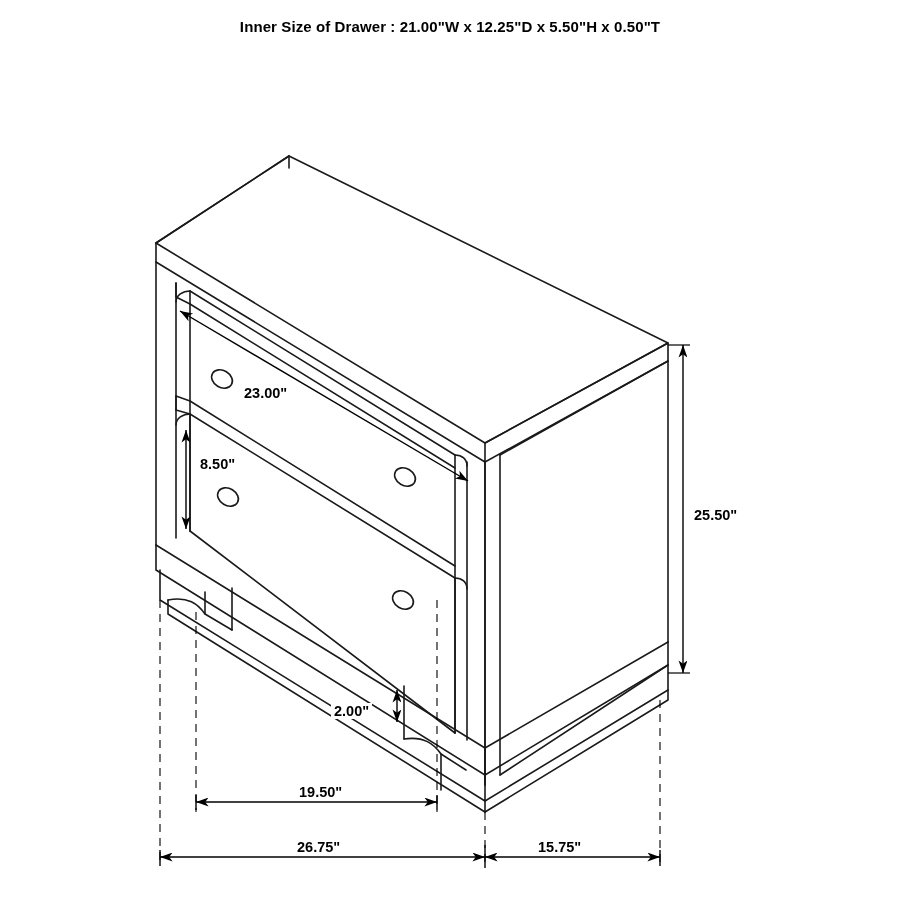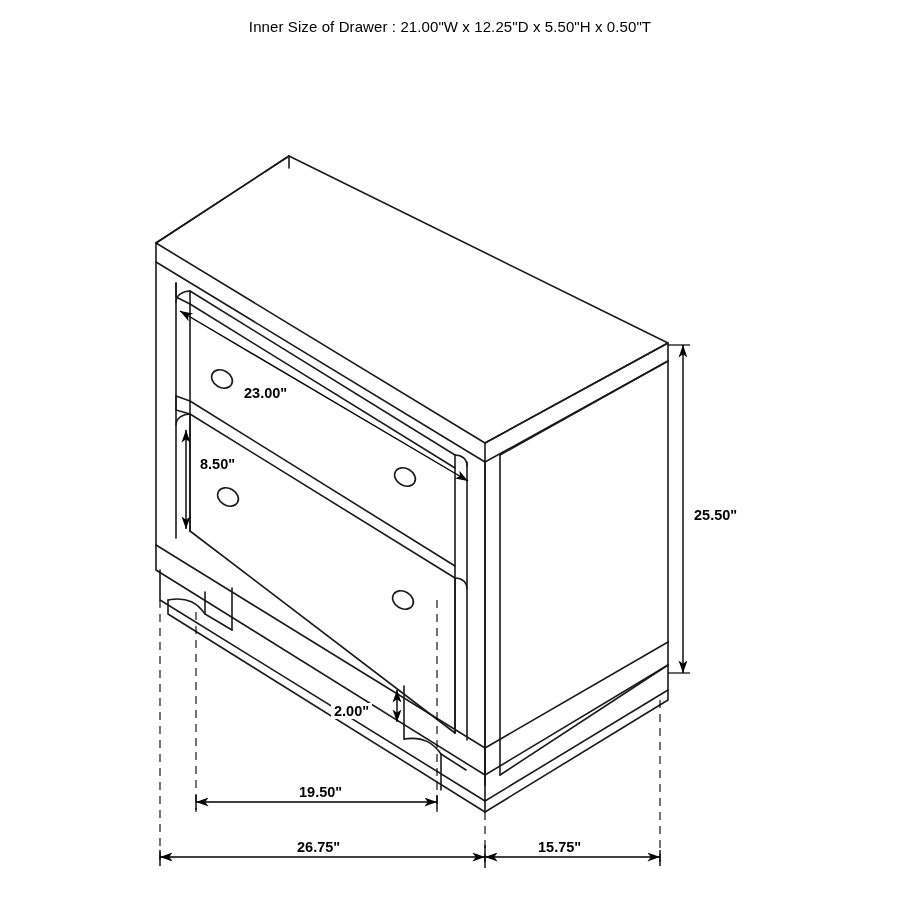--- a/index.html
+++ b/index.html
@@ -20,21 +20,21 @@
     width: 900px;
     height: 900px;
   }
   #title {
     position: absolute;
     top: 18px;
     left: 0;
     width: 900px;
     text-align: center;
     font-size: 15px;
-    font-weight: normal;
+    font-weight: bold;
     letter-spacing: 0.1px;
   }
   svg.drawing {
     position: absolute;
     top: 0;
     left: 0;
     width: 900px;
     height: 900px;
   }
   .dimlabel {

